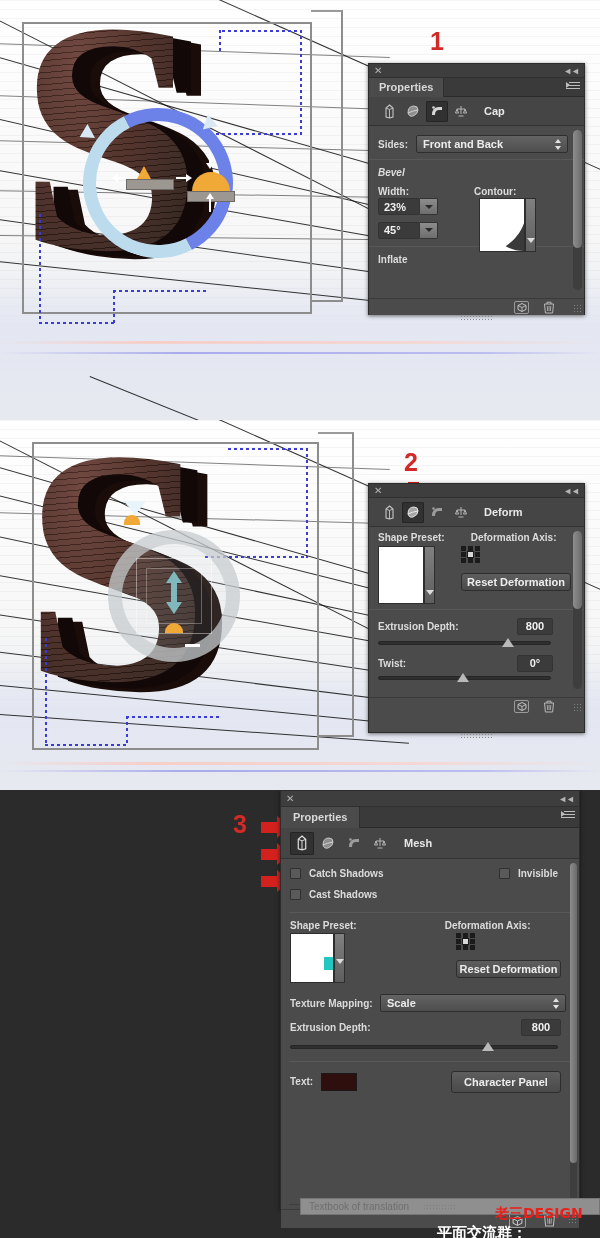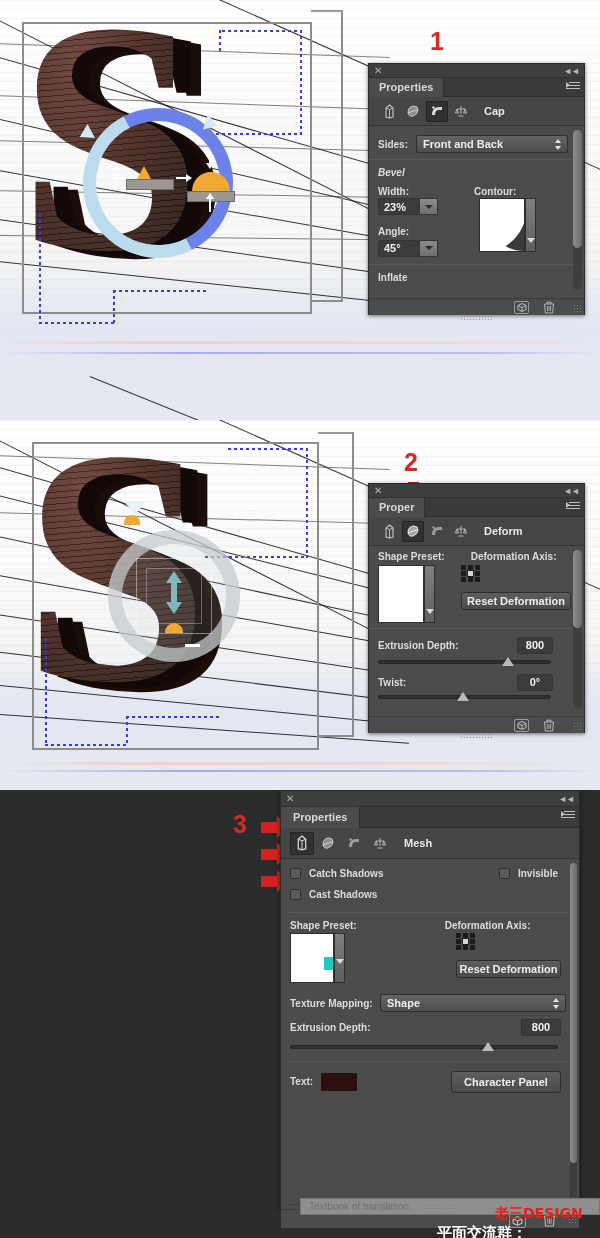--- a/index.html
+++ b/index.html
@@ -419,23 +419,20 @@
         </div>
         <div style="margin-left:41px; display:flex;">
           <div class="contour-box" style="width:46px;height:54px;">
             <div class="contour-fill"></div>
           </div>
           <div class="preset-scroll" style="height:54px;">
               <b></b>
             </div>
         </div>
       </div>
-      <div class="prow" style="height:14px; margin-top:4px;">
-        <span class="plabel b">Angle:</span>
-      </div>
       <div class="prow" style="height:20px;">
         <div style="display:flex;">
           <div class="numbox dark" style="width:42px;">45°</div>
           <div class="dropbtn">
               <b></b>
             </div>
         </div>
       </div>
       <div class="divider" style="margin-top:6px;"></div>
       <div class="prow" style="height:20px; padding-top:5px;">
@@ -526,28 +523,20 @@
   </div>
   <div class="rarrow right" style="left:506px; top:213px; width:29px; height:23px;">
     <div class="shaft"></div>
       <div class="head"></div>
   </div>
 
   <div class="panel" style="left:368px; top:63px; width:217px; height:250px;">
     <div class="panel-topbar">
       <span class="panel-close">✕</span>
       <span class="panel-collapse">◄◄</span>
-    </div>
-    <div class="panel-tabs">
-      <div class="panel-tab">Proper</div>
-      <div class="panel-menu">
-          <i></i>
-          <i></i>
-          <i></i>
-        </div>
     </div>
     <div class="panel-iconbar">
       <div class="pib">
         <svg width="13" height="15" viewBox="0 0 13 15">
             <path d="M6.5 1 L10 4 L10 13 L6.5 14 L3 13 L3 4 Z" fill="none" stroke="#c6c6c6" stroke-width="1.1"></path>
             <path d="M3 4 L6.5 5.5 L10 4 M6.5 5.5 L6.5 14" fill="none" stroke="#c6c6c6" stroke-width="0.9"></path>
           </svg>
       </div>
       <div class="pib active">
         <svg width="14" height="14" viewBox="0 0 14 14">
@@ -741,21 +730,21 @@
               <s style="left:7px;top:12px"></s>
               <s style="left:14px;top:12px"></s>
           </div>
           <div class="btn" style="width:105px; margin-top:9px;">Reset Deformation</div>
         </div>
       </div>
 
       <div class="prow" style="height:24px;">
         <span class="plabel b" style="width:90px;">Texture Mapping:</span>
         <div class="sel" style="width:186px;">
-          <span>Shape</span>
+          <span>Scale</span>
           <span class="spin">
               <b class="u"></b>
               <b class="d"></b>
             </span>
         </div>
       </div>
 
       <div class="prow" style="height:24px; justify-content:space-between;">
         <span class="plabel b">Extrusion Depth:</span>
         <div class="numbox dark" style="width:40px; justify-content:center; margin-right:9px;">800</div>

